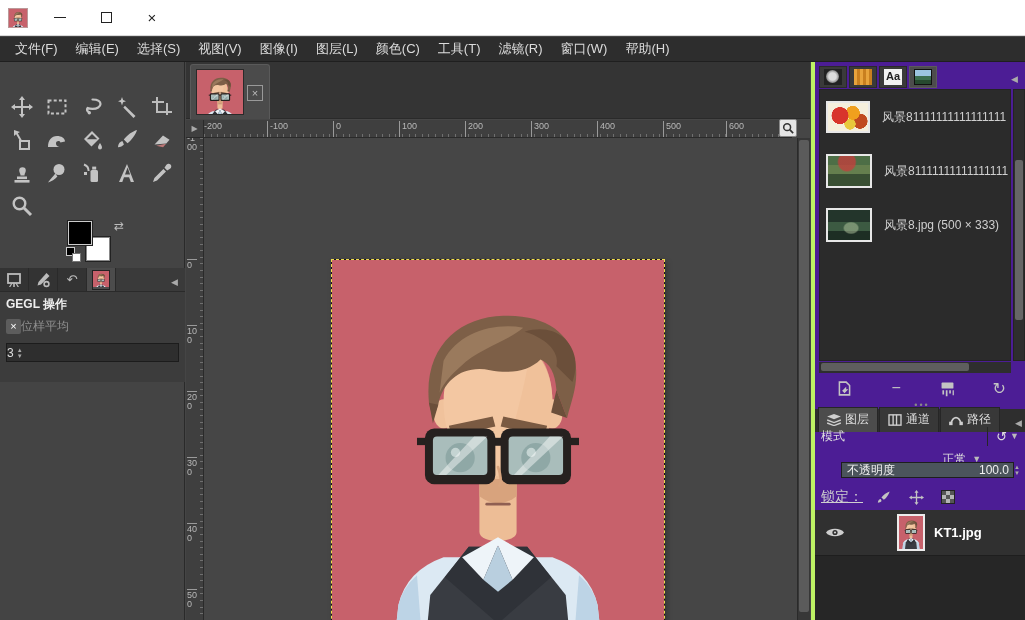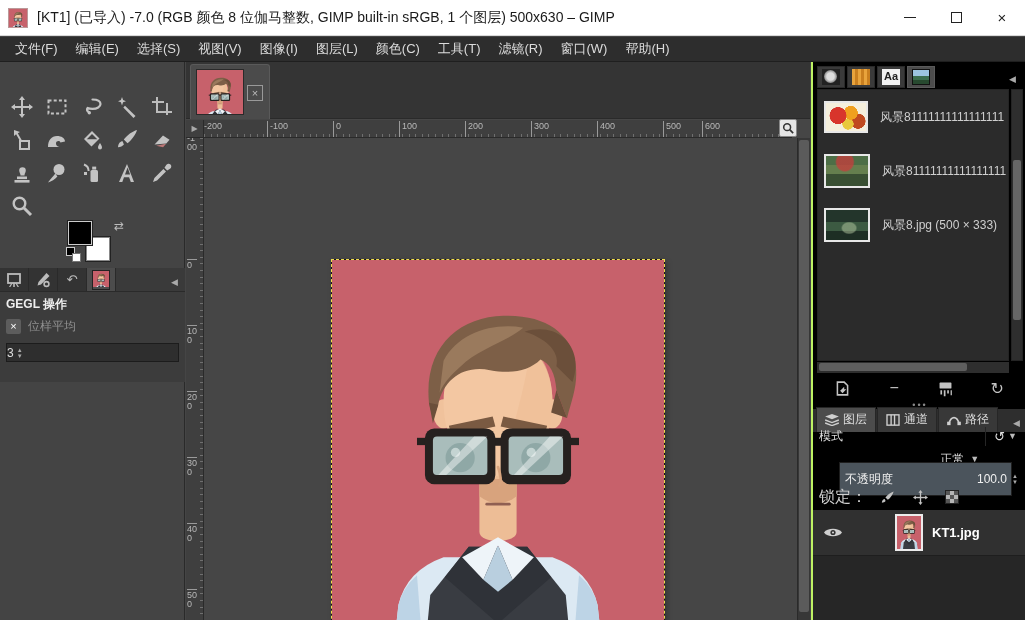--- a/index.html
+++ b/index.html
@@ -38,21 +38,21 @@
   .ldock-tab { width:29px; height:23px; display:flex; align-items:center; justify-content:center; color:#bbb; font-size:13px; cursor:pointer; background:#333; border-right:1px solid #2a2a2a; }
   .ldock-tab.active { background:#4c4c4c; }
   .ldock-tab svg { width:16px; height:16px; fill:#bbb; }
   .ldock-tab .mini-thumb { width:18px; height:20px; overflow:hidden; border:1px solid #222; }
   .dock-collapse { margin-left:auto; color:#aaa; font-size:9px; padding:4px 7px; cursor:pointer; }
 
   .gegl-panel { position:absolute; left:0; top:230px; width:185px; height:90px; background:#3c3c3c; }
   .gegl-header { color:#eee; font-size:12px; font-weight:bold; padding:4px 6px 3px; }
   .gegl-oprow { display:flex; align-items:center; padding:2px 6px; }
   .gegl-x { width:15px; height:15px; background:#5d5d5d; color:#fff; font-size:11px; line-height:14px; text-align:center; border-radius:2px; cursor:pointer; flex:0 0 auto; }
-  .gegl-opname { color:#8f8f8f; font-size:12px; margin-left:7px; }
+  .gegl-opname { color:#8f8f8f; font-size:12px; }
   .gegl-slider { position:relative; margin:6px 6px 0; height:19px; background:#2e2e2e; border:1px solid #1c1c1c; display:flex; align-items:center; cursor:pointer; }
   .gegl-slider .lbl { color:#ddd; font-size:12px; padding-left:5px; flex:1; }
   .gegl-slider .val { color:#ddd; font-size:12px; padding-right:3px; }
   .spin { display:flex; flex-direction:column; justify-content:center; color:#aaa; font-size:6px; line-height:6px; padding-right:3px; cursor:pointer; }
 
   
   .center { position:absolute; left:186px; top:62px; width:624px; height:558px; background:#464646; }
   .tabstrip { position:absolute; left:0; top:0; width:624px; height:57px; background:#343434; border-bottom:1px solid #2a2a2a; }
   .img-tab { position:absolute; left:4px; top:2px; width:80px; height:55px; background:#4b4b4b; border:1px solid #5a5a5a; border-bottom:none; border-radius:3px 3px 0 0; cursor:pointer; }
   .img-tab .thumb { position:absolute; left:5px; top:4px; width:48px; height:46px; overflow:hidden; border:1px solid #2a2a2a; }
@@ -70,21 +70,21 @@
 
   .viewport { position:absolute; left:18px; top:76px; width:592px; height:482px; overflow:hidden; }
   .canvas-wrap { position:absolute; left:128px; top:122px; width:332px; height:418px; outline:1px solid #151515; box-shadow:2px 2px 6px rgba(0,0,0,.35); }
   .canvas-wrap::after { content:""; position:absolute; inset:-1px; border:1px dashed #f0dc4e; pointer-events:none; }
   .canvas-wrap svg { display:block; }
 
   .v-scroll { position:absolute; right:0px; top:76px; width:13px; height:482px; background:#373737; border-left:1px solid #2a2a2a; }
   .v-scroll .thumb { position:absolute; left:1px; top:2px; width:10px; height:472px; background:#5b5b5b; border-radius:2px; cursor:pointer; }
 
   
-  .right-dock { position:absolute; left:811px; top:62px; width:214px; height:558px; background:#000000; border-left:2px solid #bef264; }
+  .right-dock { position:absolute; left:811px; top:62px; width:214px; height:558px; background:#4c1d95; border-left:4px solid #bef264; }
   .rdock-tabs { position:absolute; left:4px; top:2px; width:206px; height:24px; display:flex; align-items:flex-end; }
   .rdock-tab { width:28px; height:22px; margin-right:2px; display:flex; align-items:center; justify-content:center; background:#3a3a3a; border:1px solid #2a2a2a; cursor:pointer; }
   .rdock-tab.active { background:#4c4c4c; border-color:#5a5a5a; }
   .icon-brush-tab { width:18px; height:16px; background:#222; position:relative; }
   .icon-brush-tab::after { content:""; position:absolute; left:2px; top:1px; width:13px; height:13px; border-radius:50%; background:radial-gradient(circle,#ddd 40%,#777 75%,#222 100%); }
   .icon-pattern-tab { width:18px; height:16px; background:repeating-linear-gradient(90deg,#e8a33c 0 3px,#c97f1f 3px 6px); }
   .icon-font-tab { width:18px; height:16px; background:#f2f2f2; color:#222; font-size:11px; font-weight:bold; text-align:center; line-height:15px; }
   .icon-images-tab { width:18px; height:16px; background:linear-gradient(180deg,#9cc4e0 0 45%,#3c6e4f 45% 70%,#27492f 70% 100%); border:1px solid #111; }
 
   .image-list { position:absolute; left:4px; top:27px; width:192px; height:272px; background:#2b2b2b; border:1px solid #242424; overflow:hidden; }
@@ -127,27 +127,27 @@
   .layer-tab.active { background:#4c4c4c; }
   .layer-tab svg { width:14px; height:12px; fill:#cfcfcf; }
   .layer-tab svg .st { fill:none; stroke:#cfcfcf; }
 
   .mode-row { position:absolute; left:6px; top:362px; width:202px; height:24px; display:flex; align-items:center; }
   .mode-label { color:#ddd; font-size:12px; flex:0 0 auto; }
   .mode-select { flex:1; display:flex; align-items:center; justify-content:flex-end; gap:6px; color:#ddd; font-size:12px; height:22px; padding:0 6px; cursor:pointer; border-radius:2px;margin-top:46px; }
   .mode-reset { display:flex; align-items:center; gap:3px; color:#ddd; font-size:13px; border-left:1px solid #262626; padding:2px 4px 2px 8px; cursor:pointer; }
   .chev { font-size:9px; color:#bbb; }
 
-  .opacity-row { position:absolute; left:6px; top:400px; width:202px; height:34px; display:flex;padding-left:20px; }
+  .opacity-row { position:absolute; left:6px; top:400px; width:202px; height:16px; display:flex;padding-left:20px; }
   .opacity-slider { position:relative; flex:1; background:#4b545c; border:1px solid #1e1e1e; display:flex; align-items:center; cursor:pointer; }
   .opacity-slider .lbl { color:#f0f0f0; font-size:12px; padding-left:5px; flex:1; }
   .opacity-slider .val { color:#f0f0f0; font-size:12px; padding-right:4px; }
 
   .lock-row { position:absolute; left:6px; top:424px; width:202px; height:22px; display:flex; align-items:center; gap:10px; }
-  .lock-label { color:#cfcfcf; font-size:16px; }
+  .lock-label { color:#cfcfcf; font-size:14px;text-decoration:underline; }
   .lock-btn { width:22px; height:20px; display:flex; align-items:center; justify-content:center; cursor:pointer; border-radius:2px; }
   .lock-btn svg { width:15px; height:15px; fill:#c3c3c3; }
   .checker { width:14px; height:14px; background:conic-gradient(#b5b5b5 0 25%, #565656 0 50%, #b5b5b5 0 75%, #565656 0); background-size:8px 8px; border:1px solid #222; }
 
   .layer-list { position:absolute; left:0; top:448px; width:214px; height:172px; background:#262626; }
   .layer-row { display:flex; align-items:center; height:46px; background:#303030; border-bottom:1px solid #1e1e1e; cursor:pointer; }
   .eye { width:40px; display:flex; justify-content:center; cursor:pointer; }
   .eye svg { width:20px; height:13px; fill:#cfcfcf; }
   .layer-thumb { margin-left:42px; width:28px; height:37px; border:2px solid #ececec; overflow:hidden; flex:0 0 auto; }
   .layer-name { color:#fff; font-size:13px; font-weight:bold; margin-left:9px; }
@@ -212,21 +212,20 @@
     </symbol>
   </defs>
 </svg>
 
 <div class="app">
 
   <div class="titlebar">
     <span class="appicon"><svg width="18" height="18" viewBox="0 0 500 630" preserveAspectRatio="xMidYMin slice">
           <use href="#avatar"></use>
         </svg></span>
-    <span class="title">[KT1] (已导入) -7.0 (RGB 颜色 8 位伽马整数, GIMP built-in sRGB, 1 个图层) 500x630 – GIMP</span>
     <span class="wincontrols">
       <span class="winbtn">
           <span class="minglyph"></span>
         </span>
       <span class="winbtn">
           <span class="maxglyph"></span>
         </span>
       <span class="winbtn">×</span>
     </span>
   </div>
@@ -400,21 +399,21 @@
     <span class="ruler-corner">▶</span>
     <div class="h-ruler">
       <span class="h-tick" style="left:-3px">-200</span>
       <span class="h-tick" style="left:63px">-100</span>
       <span class="h-tick" style="left:129px">0</span>
       <span class="h-tick" style="left:195px">100</span>
       <span class="h-tick" style="left:261px">200</span>
       <span class="h-tick" style="left:327px">300</span>
       <span class="h-tick" style="left:393px">400</span>
       <span class="h-tick" style="left:459px">500</span>
-      <span class="h-tick" style="left:498px">600</span>
+      <span class="h-tick" style="left:522px">600</span>
     </div>
     <span class="ruler-zoom">
         <svg viewBox="0 0 14 14">
           <circle cx="6" cy="6" r="4" fill="none" stroke="#333" stroke-width="1.8"></circle>
           <path d="M9 9l4 4" stroke="#333" stroke-width="2"></path>
         </svg>
       </span>
 
     <div class="v-ruler">
       <span class="v-tick" style="top:-6px">-100</span>

